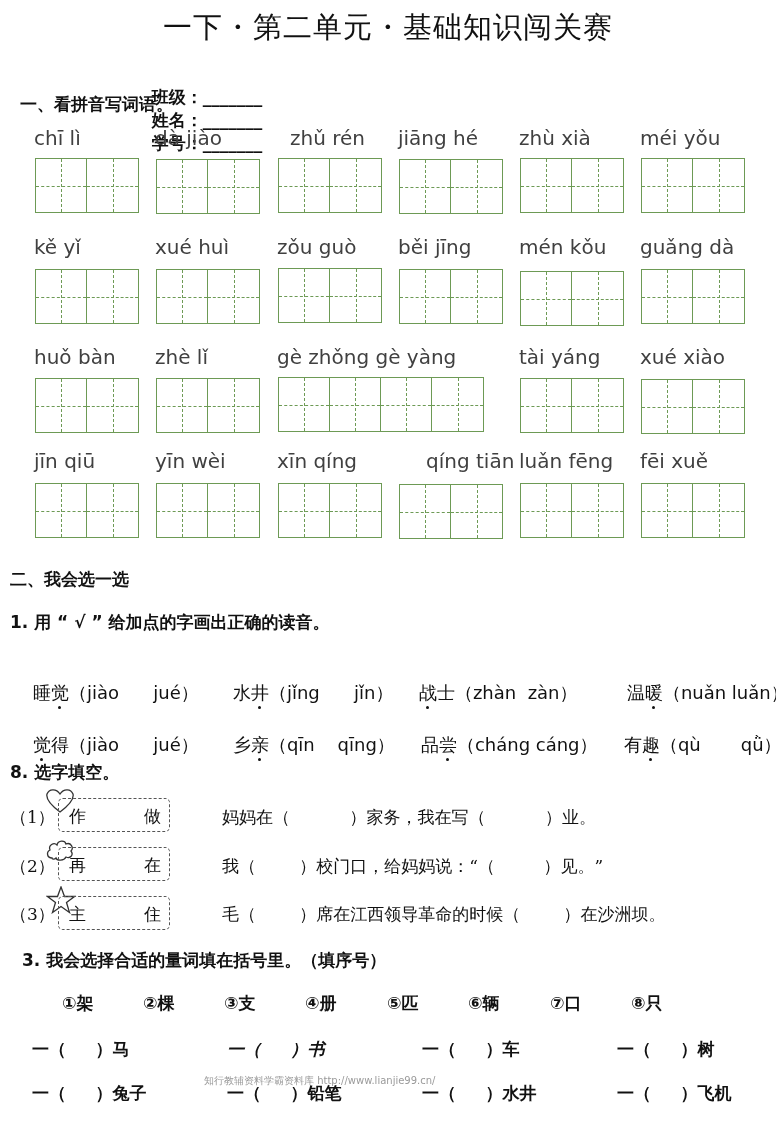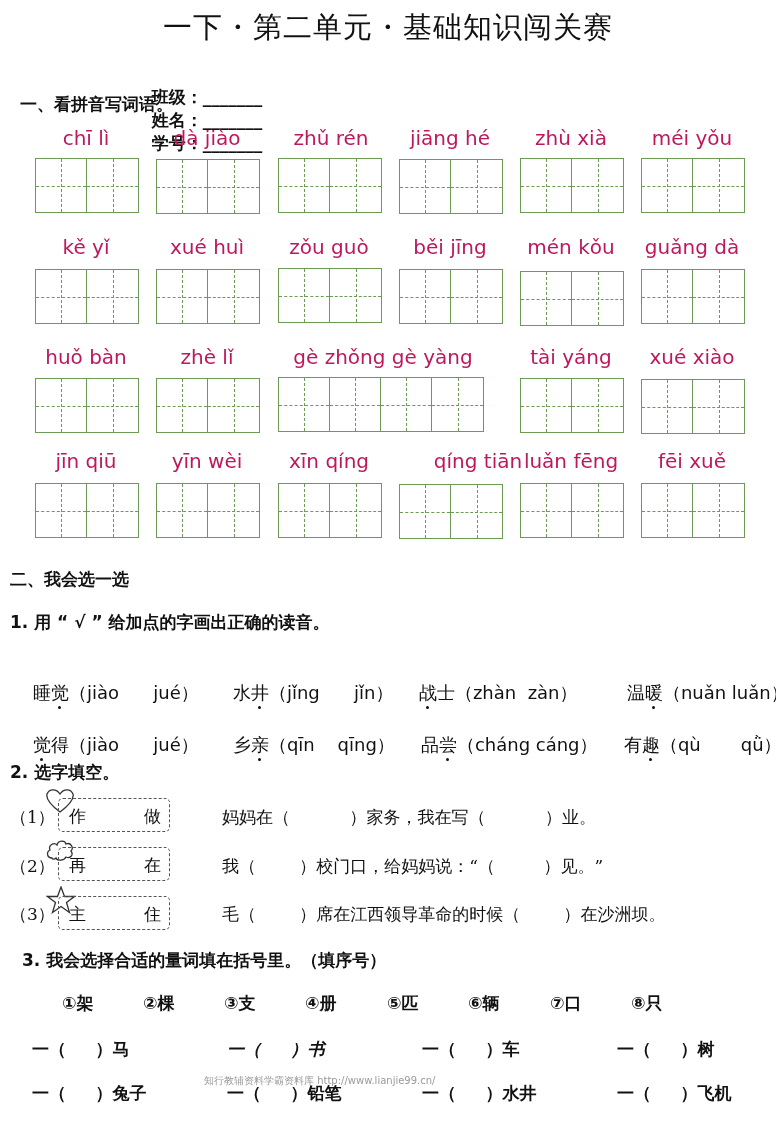--- a/index.html
+++ b/index.html
@@ -4,21 +4,21 @@
 <style>
   * { box-sizing: border-box; margin: 0; padding: 0; }
   html, body { width: 776px; height: 1122px; background: #ffffff; overflow: hidden; }
   body { position: relative; color: #111; font-family: "DejaVu Sans", sans-serif; }
 
   .title { position: absolute; left: 0; width: 776px; top: 8px; text-align: center;
            font-size: 29px; font-weight: normal; letter-spacing: 1px; }
   .info { position: absolute; top: 66px; left: 128px; font-size: 17px; font-weight: bold; white-space: pre; }
   .info span { }
   .sec-head { position: absolute; font-size: 17px; font-weight: bold; }
-  .word { position: absolute; text-align: center; font-size: 20px; color: #be185d;
+  .word { position: absolute; font-size: 20px; color: #404040;
           font-family: "DejaVu Sans", sans-serif; white-space: nowrap; }
   .grid { position: absolute; display: flex; border: 1.5px solid #6d9a55; }
   .cell { position: relative; width: 51px; height: 53px; border-right: 1.5px solid #6d9a55; }
   .cell:last-child { border-right: none; }
   .cell::before { content: ""; position: absolute; left: 50%; top: 0; bottom: 0;
                   border-left: 1px dashed #6d9a55; }
   .cell::after { content: ""; position: absolute; top: 50%; left: 0; right: 0;
                  border-top: 1px dashed #6d9a55; }
 
   .reading-line { position: absolute; font-size: 18px; white-space: pre; }
@@ -58,21 +58,21 @@
     <div class="word" style="top:126px;left:34px;width:104px;">chī  lì</div>
     <div class="grid" style="top:158px;left:35px;">
         <div class="cell"></div>
         <div class="cell"></div>
       </div>
     <div class="word" style="top:126px;left:155px;width:104px;">dà  jiào</div>
     <div class="grid" style="top:159px;left:156px;">
         <div class="cell"></div>
         <div class="cell"></div>
       </div>
-    <div class="word" style="top:126px;left:279px;width:104px;">zhǔ  rén</div>
+    <div class="word" style="top:126px;left:290px;width:104px;">zhǔ  rén</div>
     <div class="grid" style="top:158px;left:278px;">
         <div class="cell"></div>
         <div class="cell"></div>
       </div>
     <div class="word" style="top:126px;left:398px;width:104px;">jiāng hé</div>
     <div class="grid" style="top:159px;left:399px;">
         <div class="cell"></div>
         <div class="cell"></div>
       </div>
     <div class="word" style="top:126px;left:519px;width:104px;">zhù  xià</div>
@@ -205,21 +205,21 @@
   <div class="reading-line" style="top:712px;left:210px;">
     <span>乡</span><span class="dotted">亲</span><span class="py">（qīn    qīng）</span>
   </div>
   <div class="reading-line" style="top:712px;left:398px;">
     <span>品</span><span class="dotted">尝</span><span class="py">（cháng cáng）</span>
   </div>
   <div class="reading-line" style="top:712px;left:601px;">
     <span>有</span><span class="dotted">趣</span><span class="py">（qù       qǜ）</span>
   </div>
 
-  <div class="sec-head" style="top:761px;left:10px;">2. 选字填空。</div>
+  <div class="sec-head" style="top:761px;left:10px;">8. 选字填空。</div>
 
   <div>
     <span class="fill-row" style="top:806px;left:10px;">（1）</span>
     <svg class="shape" style="top:788px;left:45px;" width="30" height="26" viewBox="0 0 30 26">
       <path d="M15 24 C3 15 1 10 2 6 C4 1 11 0 15 6 C19 0 26 1 28 6 C29 10 27 15 15 24 Z" fill="#fff" stroke="#333" stroke-width="1.3"></path>
     </svg>
     <div class="choice-box" style="top:798px;left:58px;">
       <span class="c1">作</span>
       <span class="c2">做</span>
     </div>

